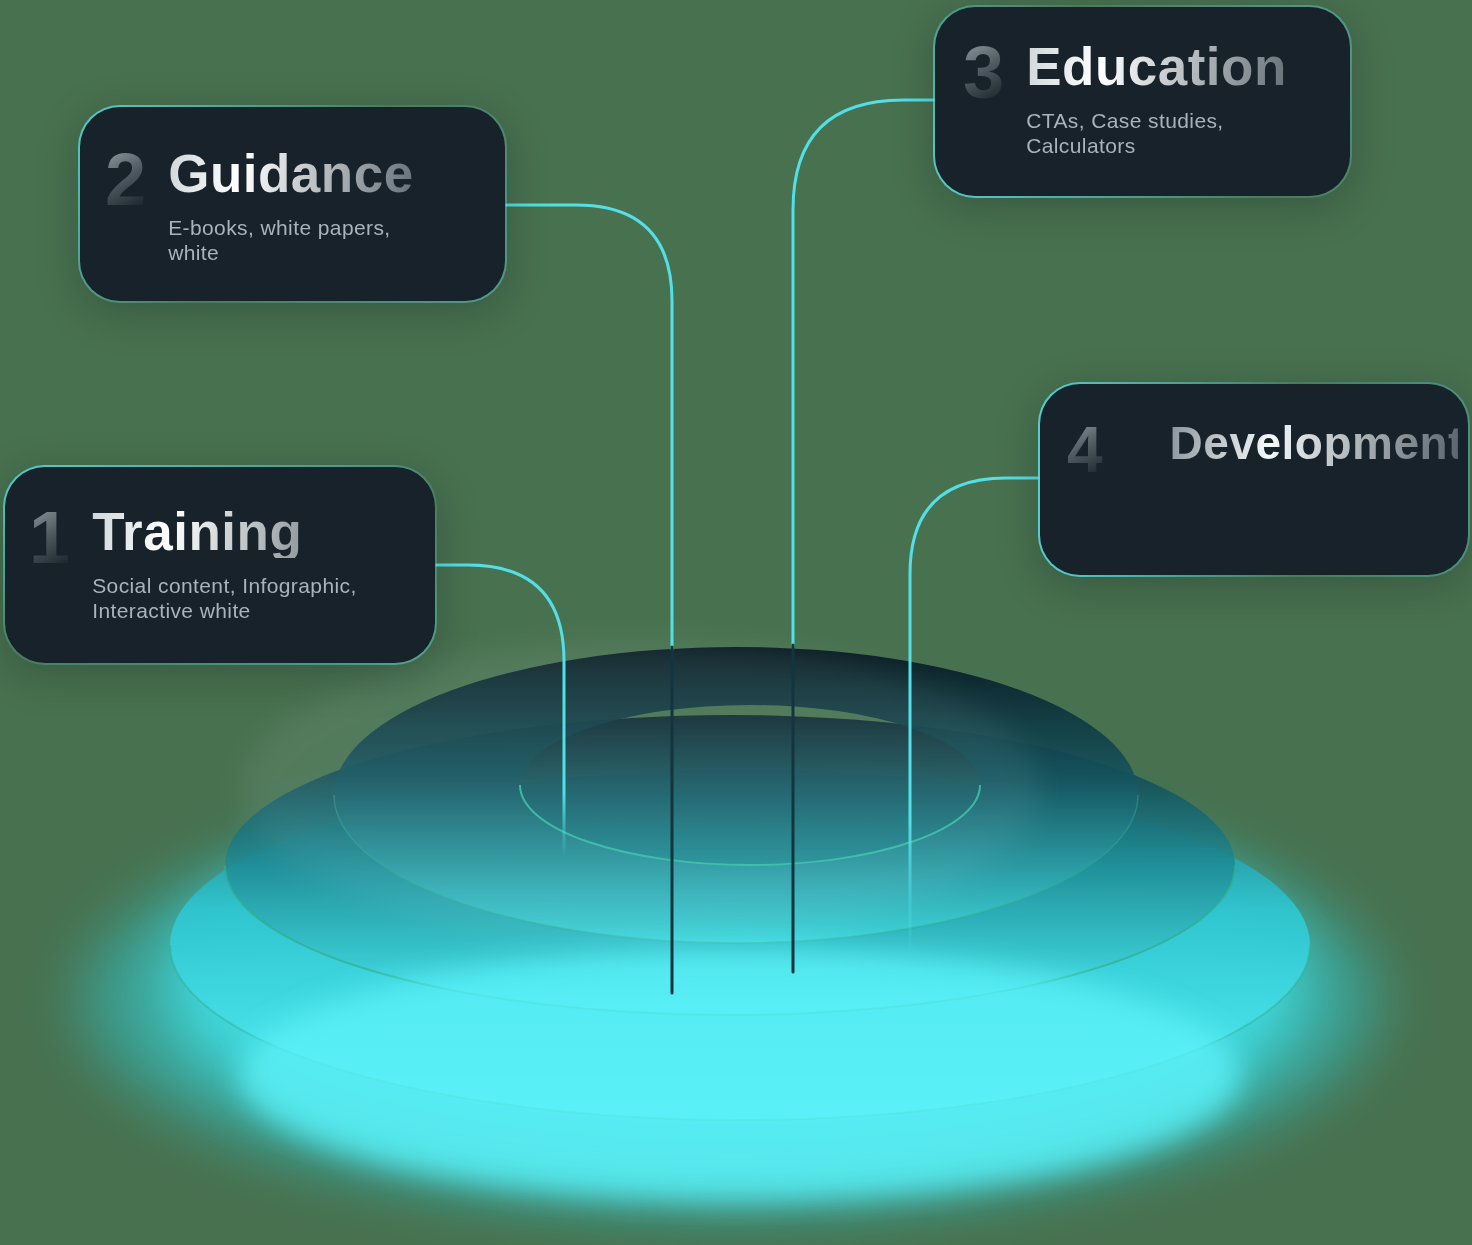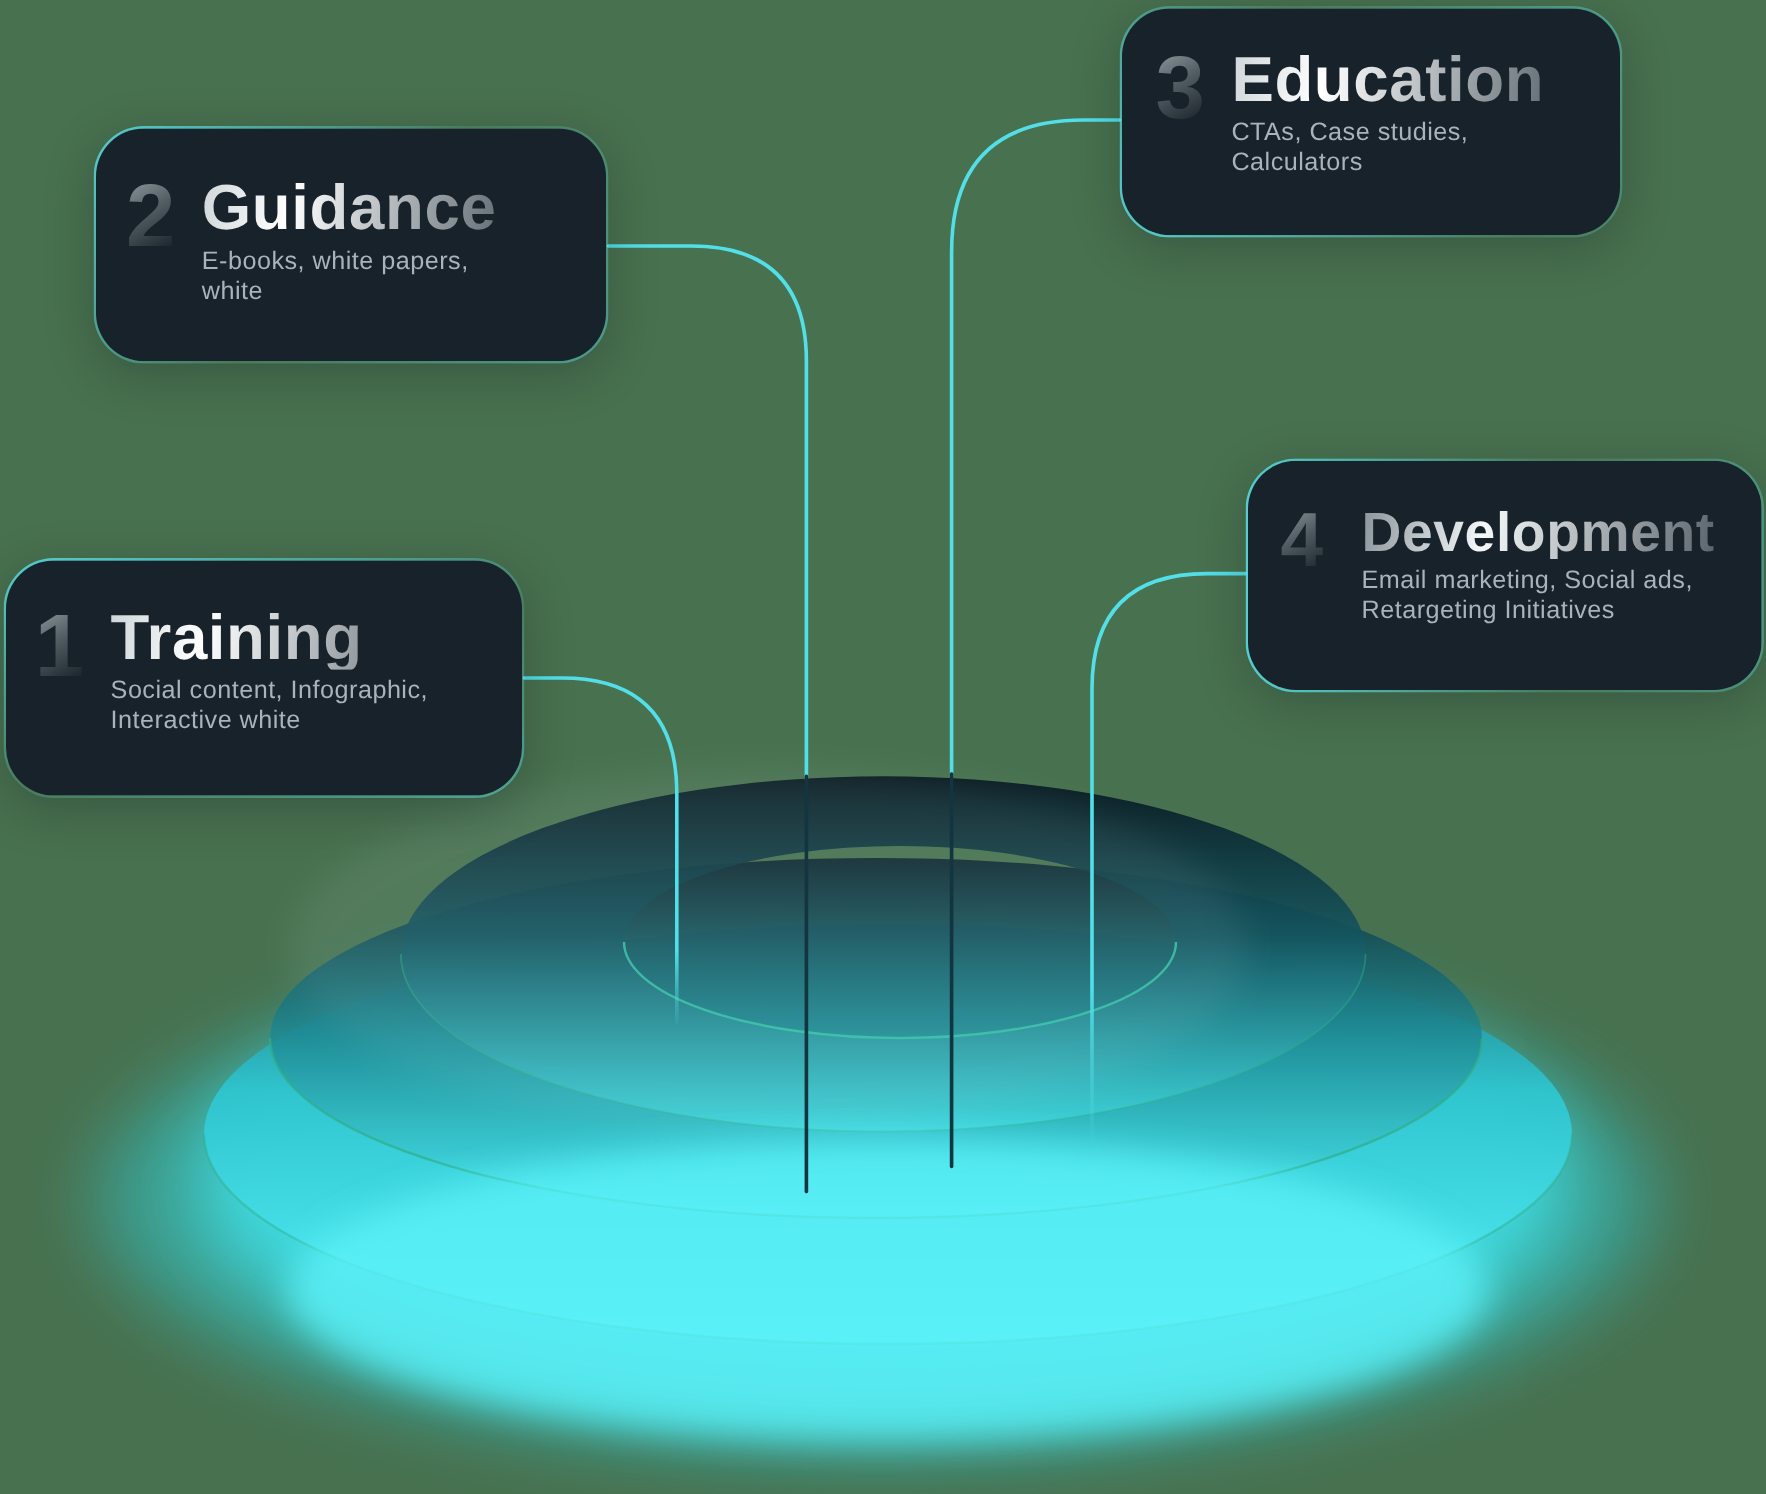--- a/index.html
+++ b/index.html
@@ -47,24 +47,24 @@
   .card-body{display:flex;flex-direction:column;min-width:0;}
   .title{
     font-size:53px;font-weight:700;letter-spacing:.5px;line-height:1;
     background:linear-gradient(100deg,#cfd6d9 0%,#ffffff 30%,#657077 100%);
     -webkit-background-clip:text;background-clip:text;color:transparent;
     white-space:nowrap;
   }
   .card-development .title{
     font-size:46px;
     background:linear-gradient(100deg,#8a949b 0%,#f4f8f9 35%,#5a646c 100%);
-    -webkit-background-clip:text;background-clip:text;color:transparent;
+    -webkit-background-clip:text;background-clip:text;color:transparent;margin-left:35px;
   }
   .subtitle{
-    margin-top:5px;
+    margin-top:15px;
     font-size:21px;line-height:25px;letter-spacing:.4px;
     color:#a9b3b9;
   }
 </style>
 </head>
 <body>
 
 <div class="stage">
 
   <svg class="funnel-svg" width="1472" height="1245" viewBox="0 0 1472 1245">
@@ -157,20 +157,16 @@
         <div>CTAs, Case studies,</div>
         <div>Calculators</div>
       </div>
     </div>
   </div>
 
   <div class="card card-development">
     <span class="num">4</span>
     <div class="card-body">
       <span class="title">Development</span>
-      <div class="subtitle">
-        <div>Email marketing, Social ads,</div>
-        <div>Retargeting Initiatives</div>
-      </div>
     </div>
   </div>
 
 </div>
 
 </body></html>

